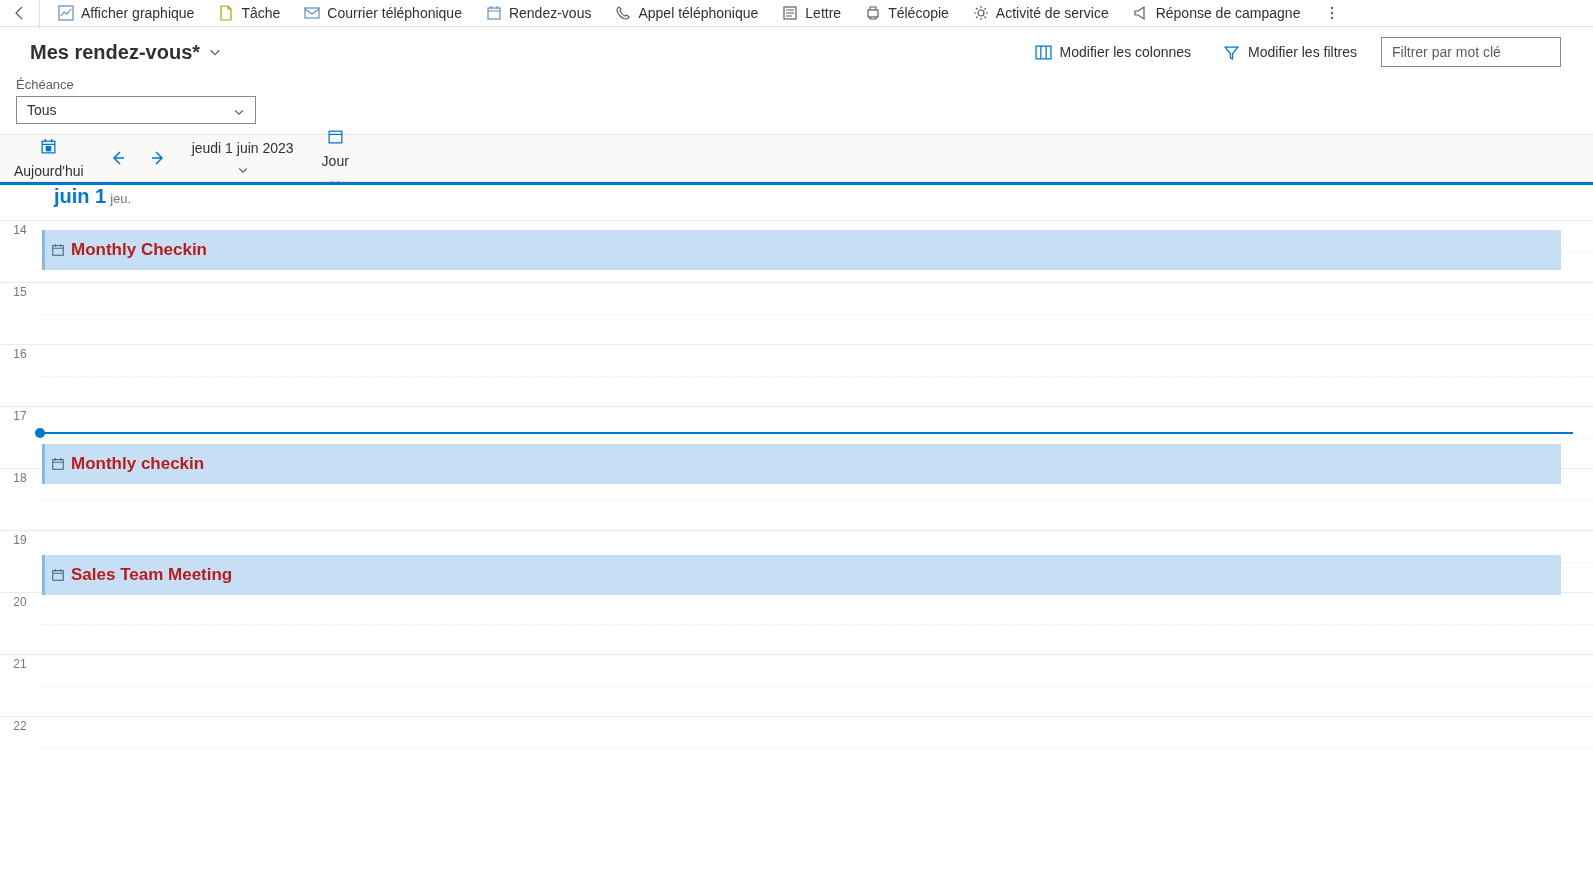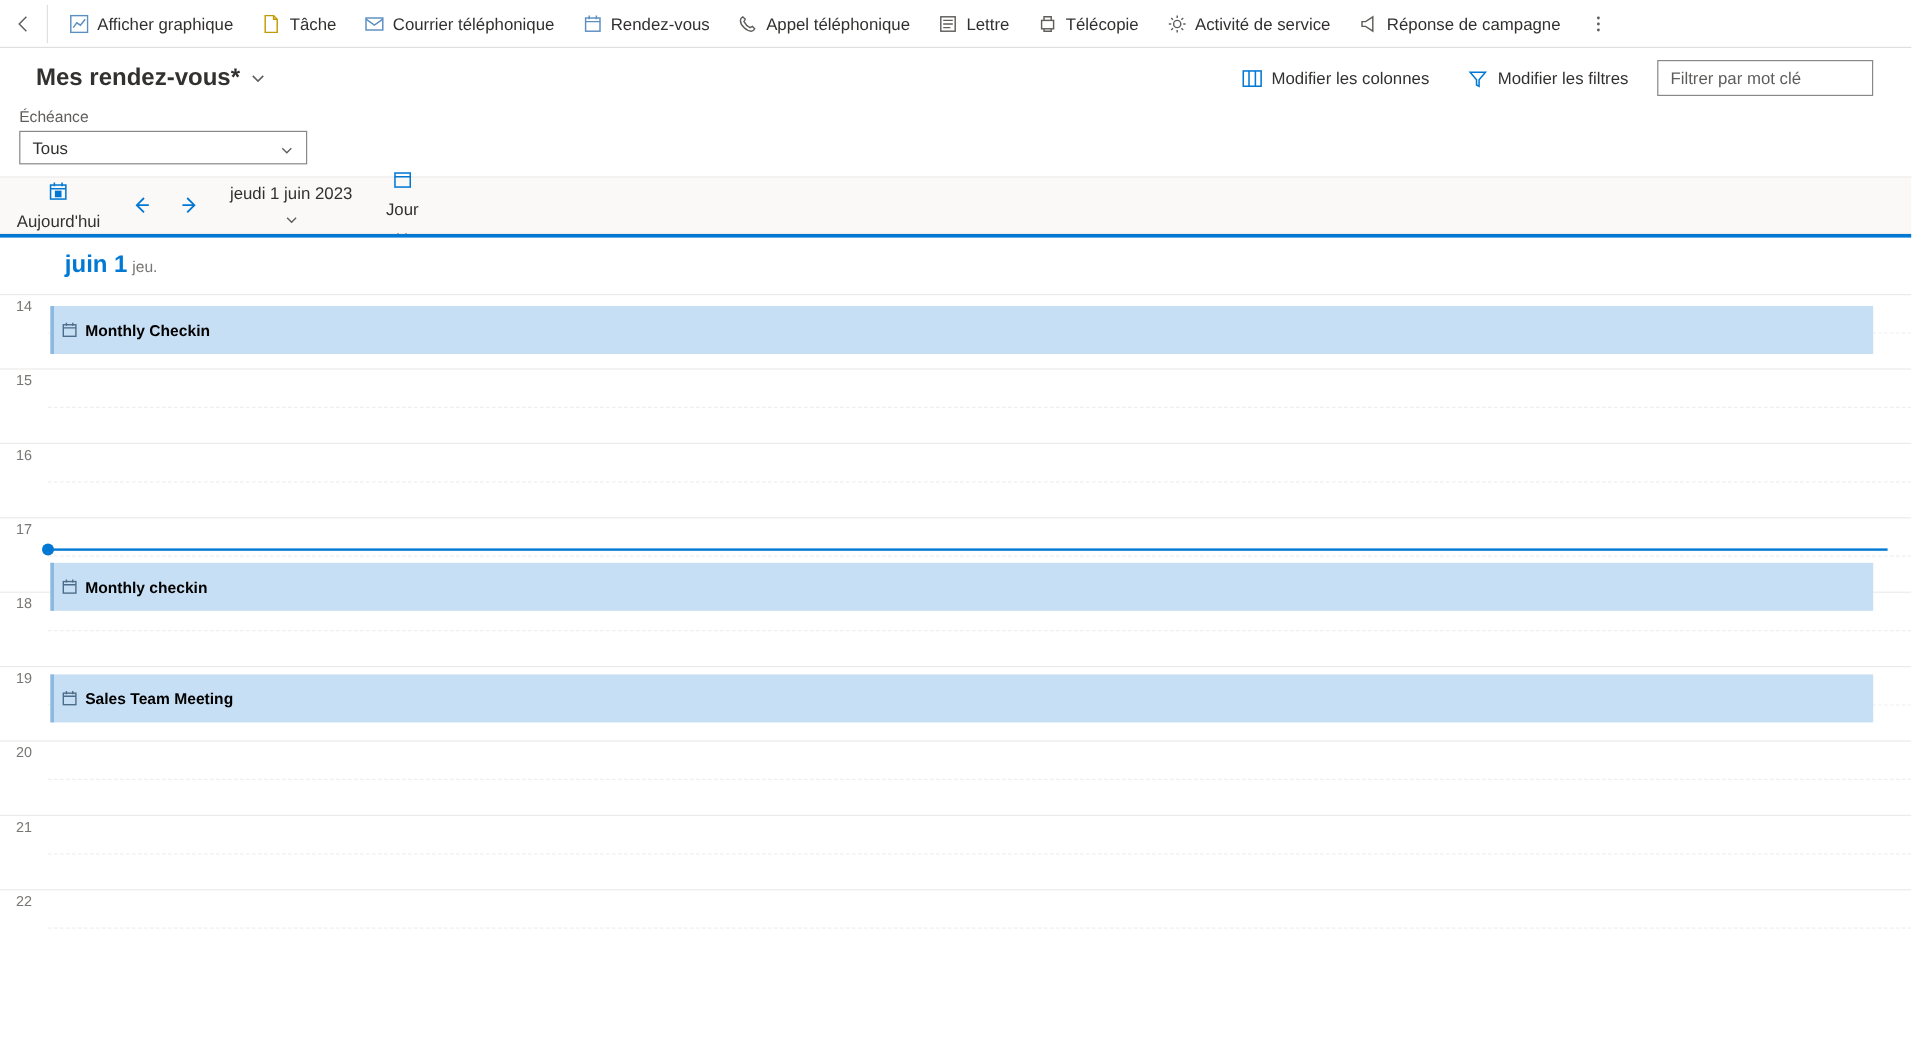--- a/index.html
+++ b/index.html
@@ -6,21 +6,21 @@
     body {
       font-family: "Segoe UI", -apple-system, BlinkMacSystemFont, sans-serif;
       font-size: 14px;
       color: #323130;
       background: #fff;
       overflow: hidden;
     }
     .toolbar {
       display: flex;
       align-items: center;
-      height: 40px;
+      height: 27px;
       border-bottom: 1px solid #e1dfdd;
       padding: 0 8px;
       gap: 4px;
     }
     .back-btn {
       width: 32px;
       height: 32px;
       display: flex;
       align-items: center;
       justify-content: center;
@@ -128,21 +128,21 @@
       position: relative;
       height: calc(100vh - 210px);
       overflow-y: auto;
       overflow-x: hidden;
     }
     .calendar-container::-webkit-scrollbar { width: 14px; }
     .calendar-container::-webkit-scrollbar-track { background: #f3f2f1; }
     .calendar-container::-webkit-scrollbar-thumb { background: #c8c6c4; border-radius: 0; }
     .day-header {
       border-top: 3px solid #0078d4;
-      padding: 12px 0 12px 54px;
+      padding: 0 0 12px 54px;
       background: #fff;
     }
     .day-title {
       color: #0078d4;
       font-size: 20px;
       font-weight: 600;
     }
     .day-subtitle {
       color: #797775;
       font-size: 13px;
@@ -178,23 +178,23 @@
       flex: 1;
       position: relative;
     }
     .event {
       position: absolute;
       left: 42px;
       right: 32px;
       background: #c7dff4;
       border-left: 3px solid #8db9e0;
       padding: 3px 6px;
-      font-size: 13px;
+      font-size: 17px;
       font-weight: 600;
-      color: #000000;
+      color: #b91c1c;
       display: flex;
       align-items: center;
       gap: 6px;
       cursor: pointer;
       height: 40px;
     }
     .current-time-line {
       position: absolute;
       left: 40px;
       right: 20px;
@@ -429,21 +429,21 @@
         </svg>
         <span>Monthly Checkin</span>
       </div>
       <div class="event" style="top: 224.233px;">
         <svg width="14" height="14" viewBox="0 0 16 16" fill="none" stroke="#4a6b8a" stroke-width="1.3">
           <rect x="2" y="3" width="12" height="11"></rect>
           <path d="M2 6 L14 6 M5 1 L5 4 M11 1 L11 4"></path>
         </svg>
         <span>Monthly checkin</span>
       </div>
-      <div class="event" style="top: 317px;">
+      <div class="event" style="top: 335px;">
         <svg width="14" height="14" viewBox="0 0 16 16" fill="none" stroke="#4a6b8a" stroke-width="1.3">
           <rect x="2" y="3" width="12" height="11"></rect>
           <path d="M2 6 L14 6 M5 1 L5 4 M11 1 L11 4"></path>
         </svg>
         <span>Sales Team Meeting</span>
       </div>
       <div class="current-time-line" style="top: 211.833px;">
         <div class="current-time-dot"></div>
       </div>
     </div>

